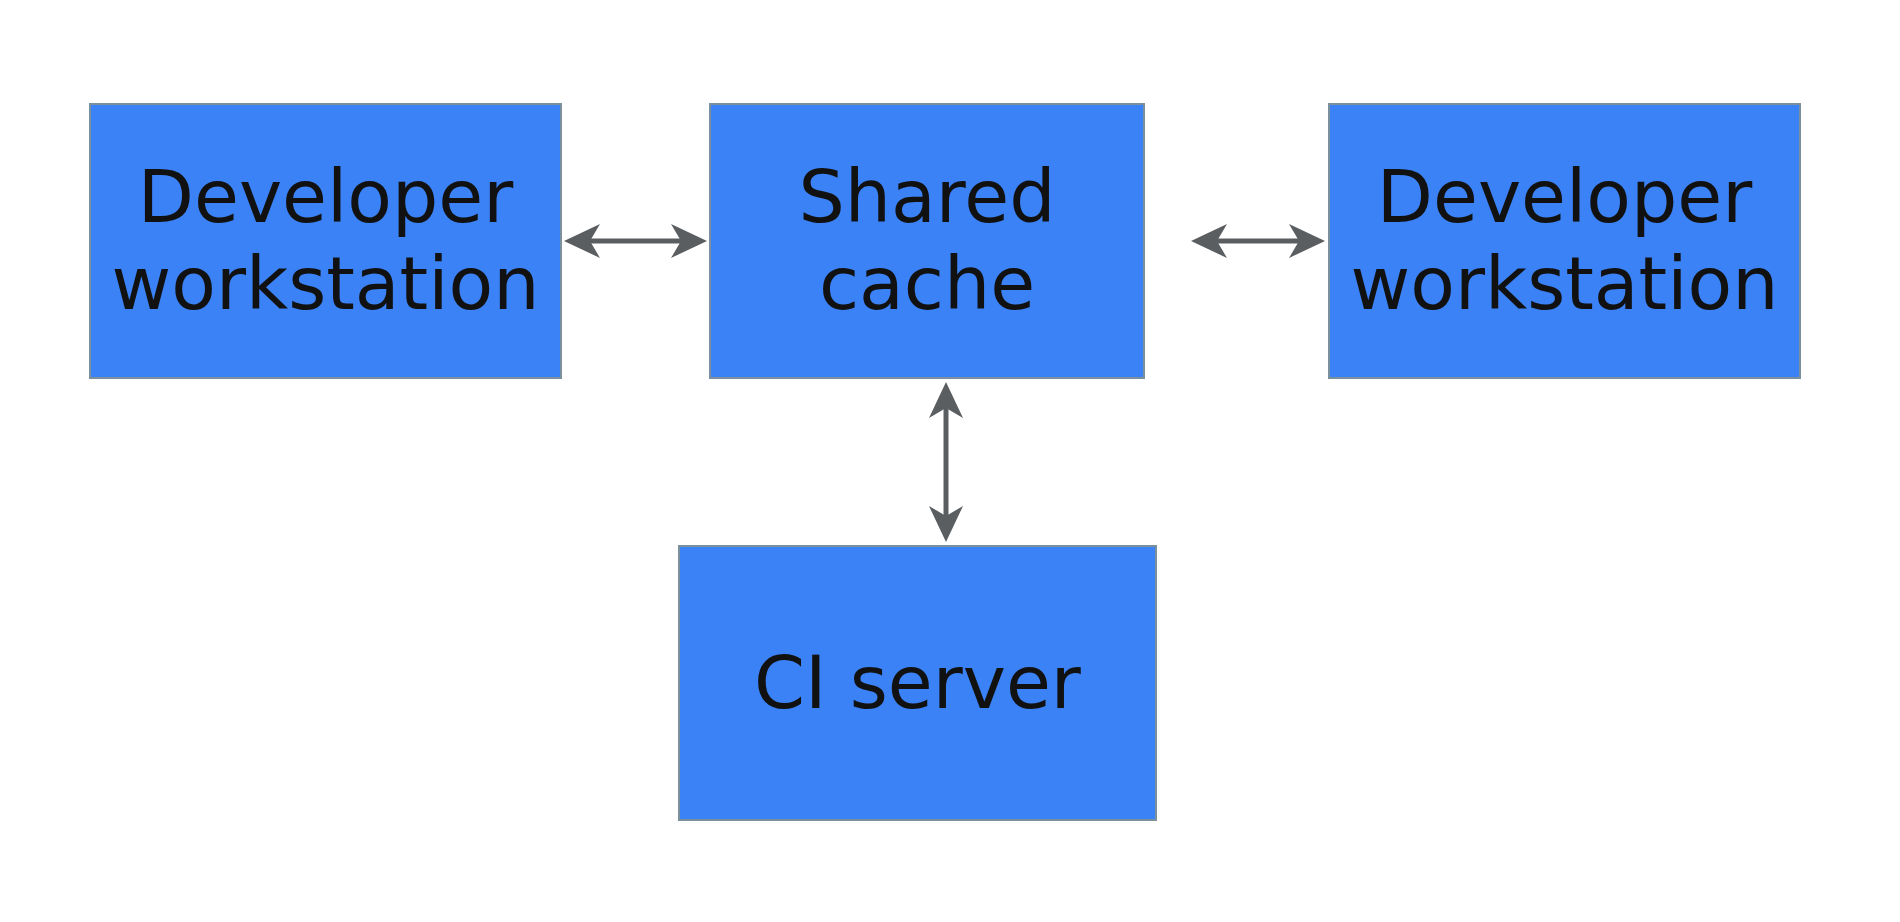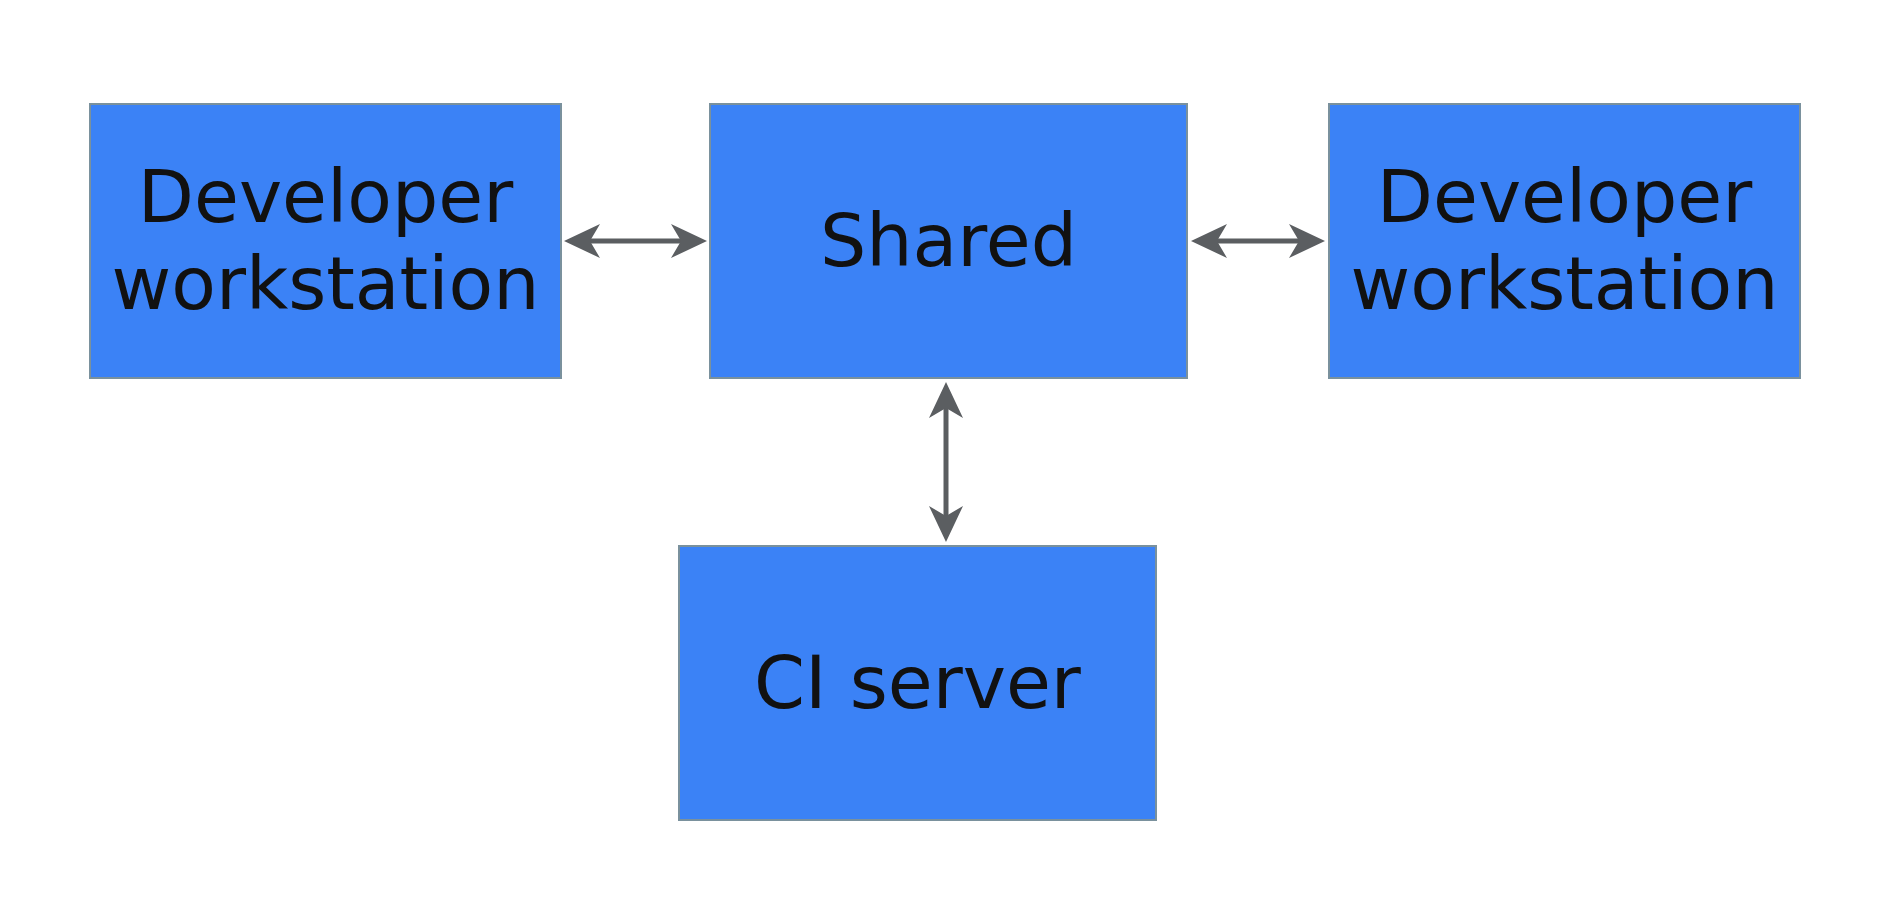--- a/index.html
+++ b/index.html
@@ -28,21 +28,21 @@
     color: #111111;
     font-size: 73px;
     line-height: 1.19;
     letter-spacing: 0px;
   }
   .node .line {
     display: block;
     white-space: nowrap;
   }
   #node-developer-workstation-left  { left: 89px;   top: 103px; width: 473px; height: 276px; }
-  #node-shared-cache                { left: 709px;  top: 103px; width: 479px; height: 276px; }
+  #node-shared-cache                { left: 709px;  top: 103px; width: 436px; height: 276px; }
   #node-developer-workstation-right { left: 1328px; top: 103px; width: 473px; height: 276px; }
   #node-ci-server                   { left: 678px;  top: 545px; width: 479px; height: 276px; }
   #edges-layer {
     position: absolute;
     left: 0;
     top: 0;
     width: 1900px;
     height: 922px;
     pointer-events: none;
   }
@@ -52,20 +52,21 @@
 
 <div id="canvas">
 
   <div class="node" id="node-developer-workstation-left">
     <span class="line">Developer</span>
     <span class="line">workstation</span>
   </div>
 
   <div class="node" id="node-shared-cache">
     <span class="line">Shared</span>
+    <span class="line">cache</span>
   </div>
 
   <div class="node" id="node-developer-workstation-right">
     <span class="line">Developer</span>
     <span class="line">workstation</span>
   </div>
 
   <div class="node" id="node-ci-server">
     <span class="line">CI server</span>
   </div>

